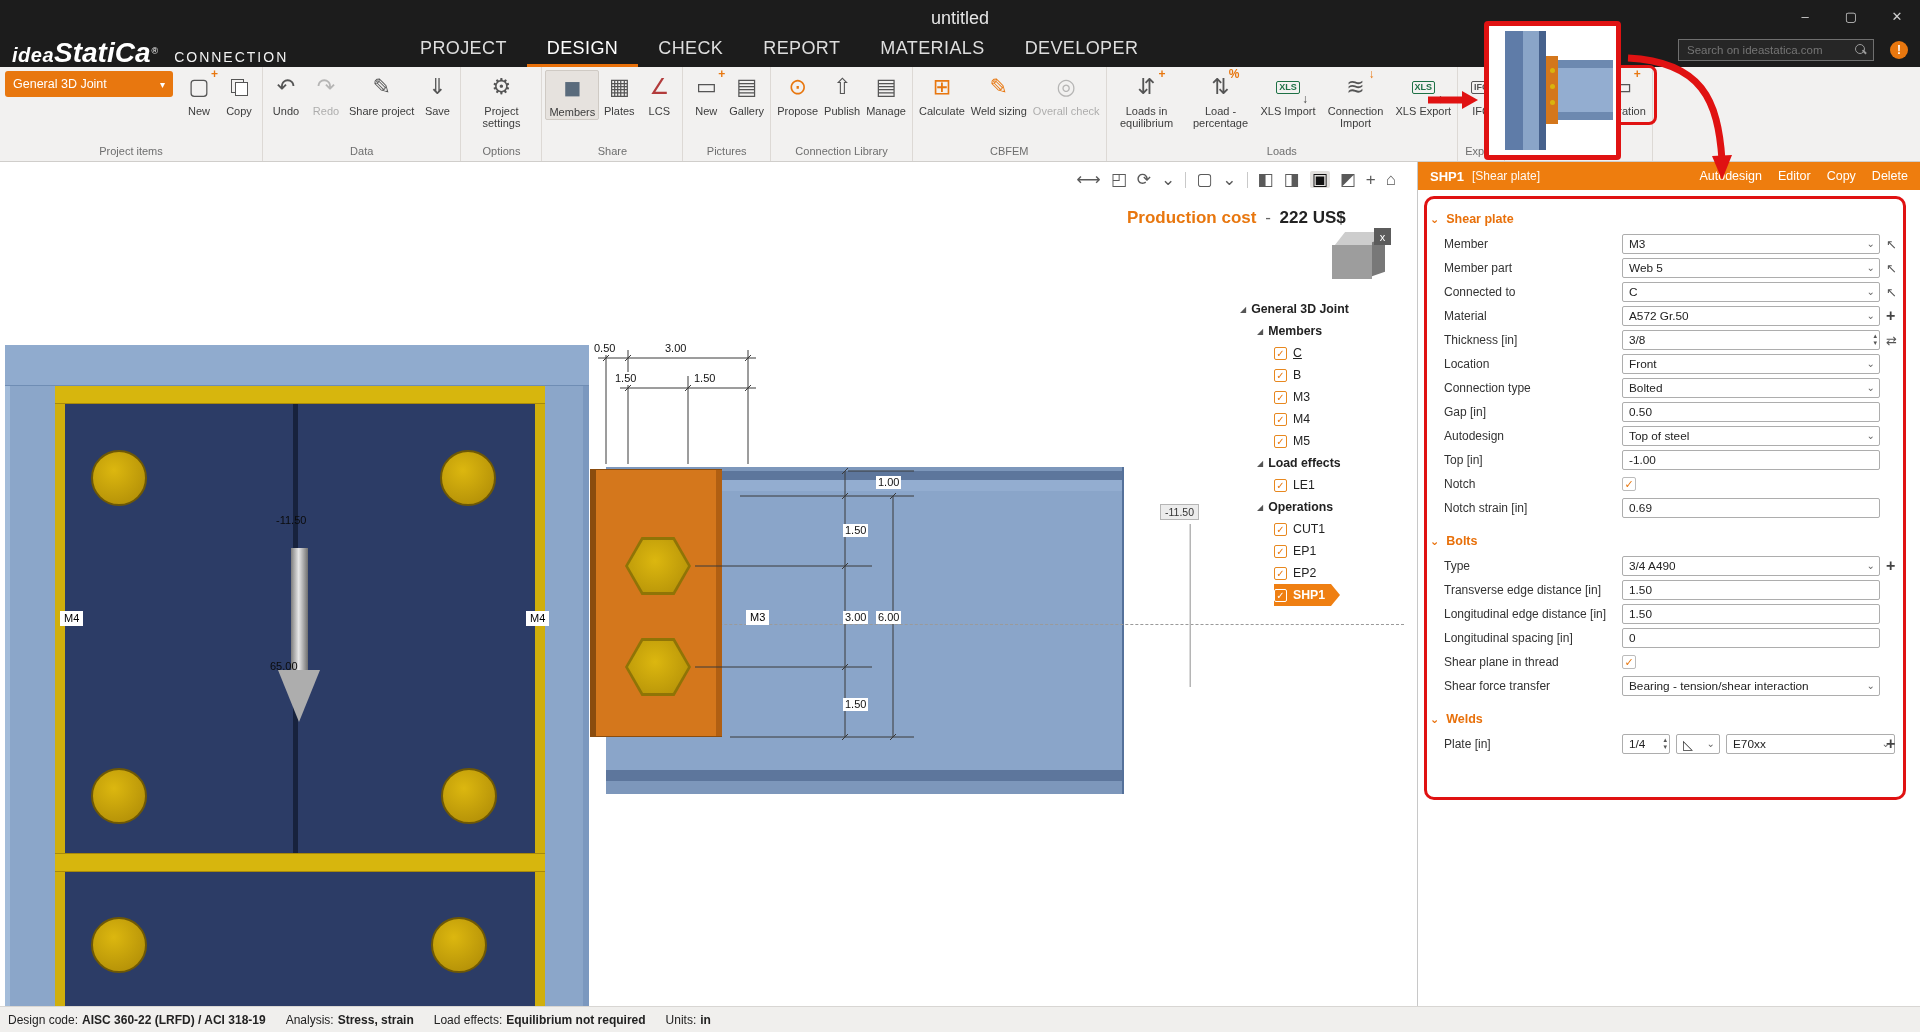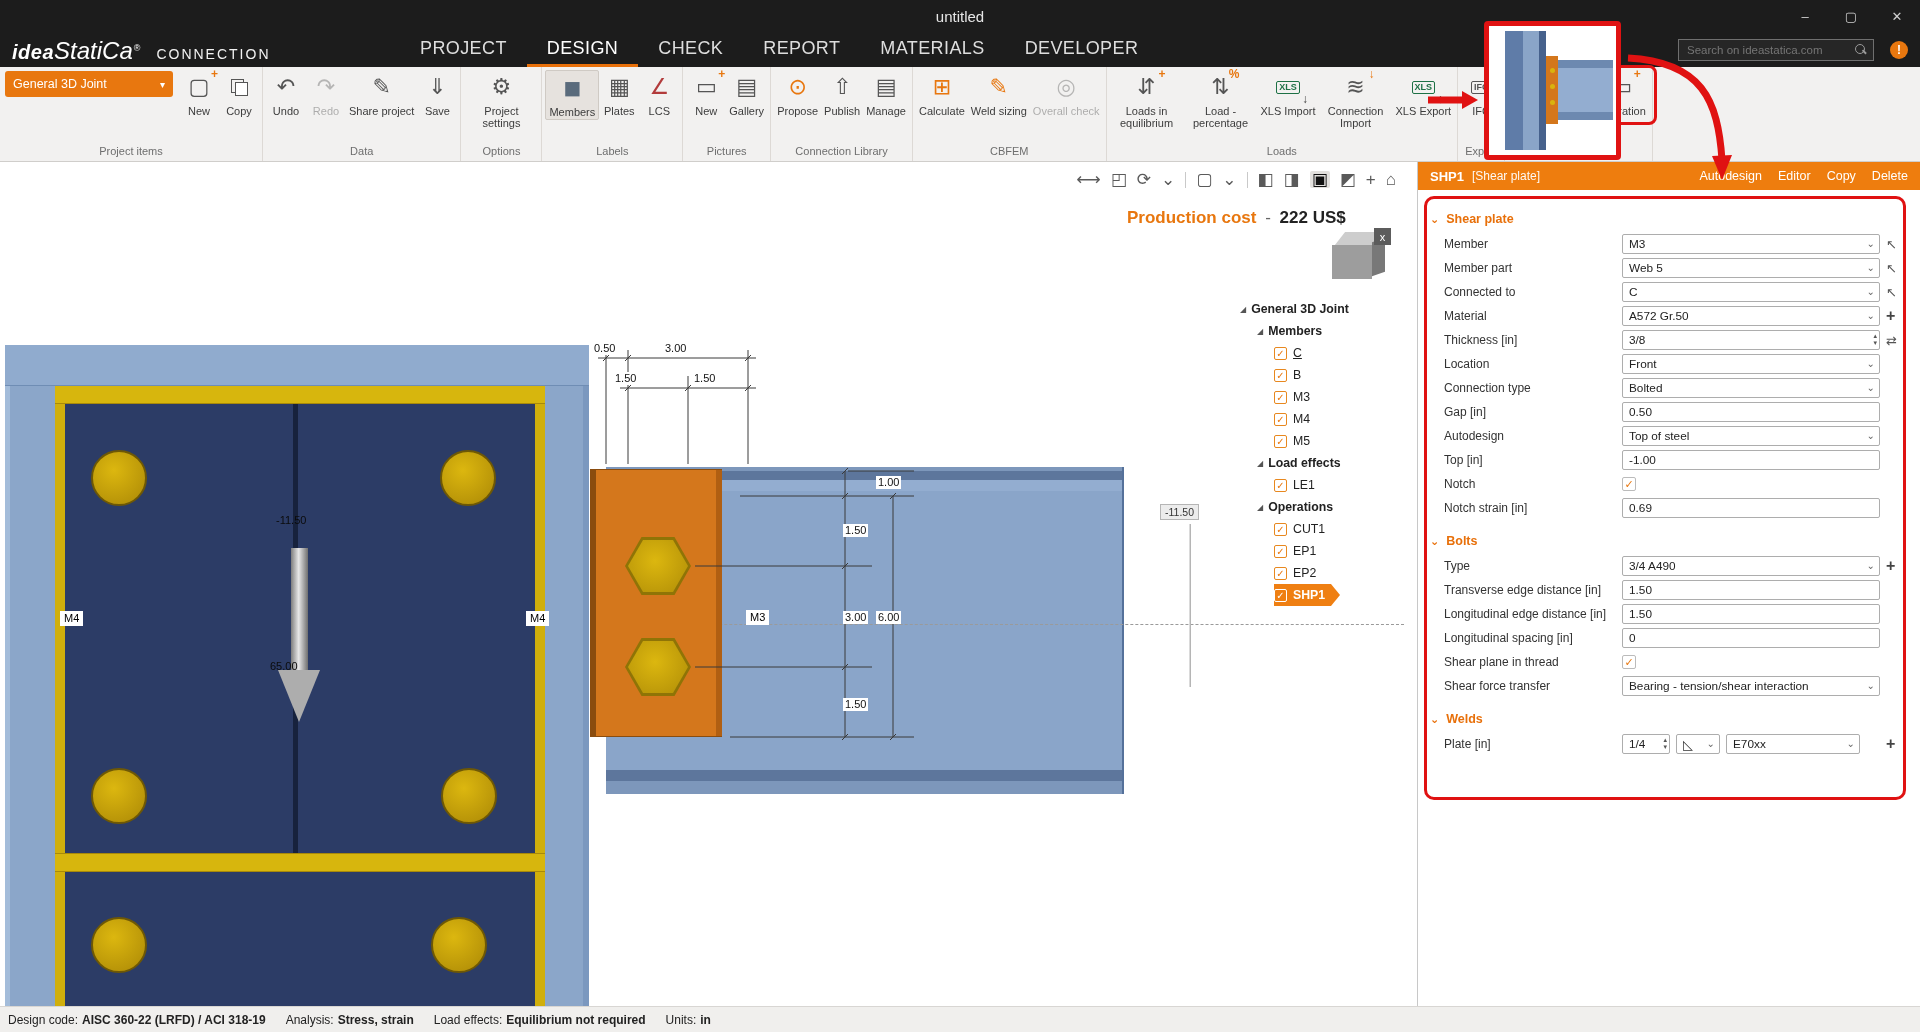--- a/index.html
+++ b/index.html
@@ -2,29 +2,29 @@
 <html><head>
 <meta charset="utf-8">
 <style>
 *{margin:0;padding:0;box-sizing:border-box}
 html,body{width:1920px;height:1032px;overflow:hidden;background:#fff;
   font-family:"Liberation Sans","DejaVu Sans",sans-serif;user-select:none}
 #app{position:relative;width:1920px;height:1032px}
 
 
 .titlebar{position:absolute;left:0;top:0;width:1920px;height:33px;background:#1c1c1c}
-.title-text{position:absolute;left:0;right:0;top:8px;text-align:center;color:#e6e6e6;font-size:15px}
+.title-text{position:absolute;left:0;right:0;top:8px;text-align:center;color:#e6e6e6;font-size:18px}
 .win-controls{position:absolute;right:0;top:0;height:33px;display:flex}
 .win-btn{width:46px;height:33px;display:flex;align-items:center;justify-content:center;color:#cfcfcf;font-size:13px;cursor:pointer}
 
 
 .menubar{position:absolute;left:0;top:33px;width:1920px;height:34px;background:#1c1c1c}
 .logo{position:absolute;left:12px;top:4px;display:flex;align-items:baseline;color:#fff}
 .logo-idea{font-size:20px;font-weight:bold;font-style:italic;letter-spacing:.5px}
-.logo-statica{font-size:24px;font-weight:normal;font-style:italic}
+.logo-statica{font-size:28px;font-weight:bold;font-style:italic}
 .logo-reg{font-size:9px;position:relative;top:-8px;margin-left:1px}
 .logo-product{font-size:14px;letter-spacing:2px;margin-left:16px;font-weight:400;color:#f2f2f2}
 .menu-tabs{position:absolute;left:400px;top:0;height:34px;display:flex}
 .menu-tab{height:34px;padding:0 20px;display:flex;align-items:center;color:#dedede;font-size:18px;letter-spacing:.4px;border-bottom:3px solid transparent;cursor:pointer}
 .menu-tab.active{color:#fff;border-bottom-color:#e8700a}
 .searchbox{position:absolute;right:46px;top:6px;width:196px;height:22px;background:#262626;border:1px solid #6f6f6f;display:flex;align-items:center;padding:0 24px 0 8px}
 .searchbox input{background:transparent;border:none;outline:none;color:#a9a9a9;font-size:11.5px;width:100%;font-family:inherit}
 .mag{position:absolute;right:6px;top:4px;width:12px;height:12px}
 .mag::before{content:'';position:absolute;left:0;top:0;width:8px;height:8px;border:1.5px solid #9a9a9a;border-radius:50%}
 .mag::after{content:'';position:absolute;left:7px;top:7px;width:5px;height:1.5px;background:#9a9a9a;transform:rotate(45deg)}
@@ -127,21 +127,21 @@
 .sec-header{height:26px;display:flex;align-items:center;gap:7px;padding-left:12px;color:#e8700a;font-weight:bold;font-size:12.5px;cursor:pointer}
 .sec-chevron{font-size:11px;font-weight:bold}
 .sec-gap{height:8px}
 .prow{height:24px;position:relative;display:flex;align-items:center;padding-left:26px}
 .prow-label{font-size:12px;color:#333;white-space:nowrap}
 .pctrl{position:absolute;left:204px;width:258px;height:20px;border:1px solid #adadad;border-radius:2px;background:#fff;font-size:11.8px;color:#222;display:flex;align-items:center;padding:0 18px 0 6px;cursor:pointer;white-space:nowrap;overflow:hidden}
 .pctrl.input{padding-right:22px}
 .pctrl .caret{position:absolute;right:4px;top:3px;color:#666;font-size:10px}
 .pctrl.small{width:48px}
 .pctrl.weldsym{left:258px;width:44px;font-size:13px;color:#333}
-.pctrl.electrode{left:308px;width:134px}
+.pctrl.electrode{left:308px;width:169px}
 .spin{position:absolute;right:2px;top:1px;display:flex;flex-direction:column;line-height:7px;font-size:7px;color:#555}
 .pcheck{position:absolute;left:204px;width:14px;height:14px;border:1px solid #bbb;border-radius:2px;background:#fff;color:#e8770f;font-size:11px;font-weight:bold;display:flex;align-items:center;justify-content:center;cursor:pointer}
 .pextra{position:absolute;left:468px;font-size:13px;color:#555;cursor:pointer;line-height:1}
 .pextra.plus{font-size:16px;font-weight:bold;color:#444}
 
 
 .statusbar{position:absolute;left:0;top:1006px;width:1920px;height:26px;background:#f0efed;border-top:1px solid #d8d6d3;display:flex;align-items:center;padding-left:8px;gap:20px;font-size:12px;color:#222}
 .sb-pair{white-space:nowrap}
 .sb-val{font-weight:bold;margin-left:4px}
 
@@ -272,21 +272,21 @@
             </span>
             <div class="rbtn-label">Plates</div>
           </div>
           <div class="rbtn">
             <span class="ric">
               <span class="icglyph" style="color: rgb(178, 59, 59);">∠</span>
             </span>
             <div class="rbtn-label">LCS</div>
           </div>
         </div>
-        <div class="rgroup-label">Labels</div>
+        <div class="rgroup-label">Share</div>
       </div>
       <div class="rgroup">
         <div class="rgroup-buttons">
           <div class="rbtn">
             <span class="ric">
               <span class="icglyph">▭</span>
               <span class="badge">+</span>
             </span>
             <div class="rbtn-label">New</div>
           </div>

